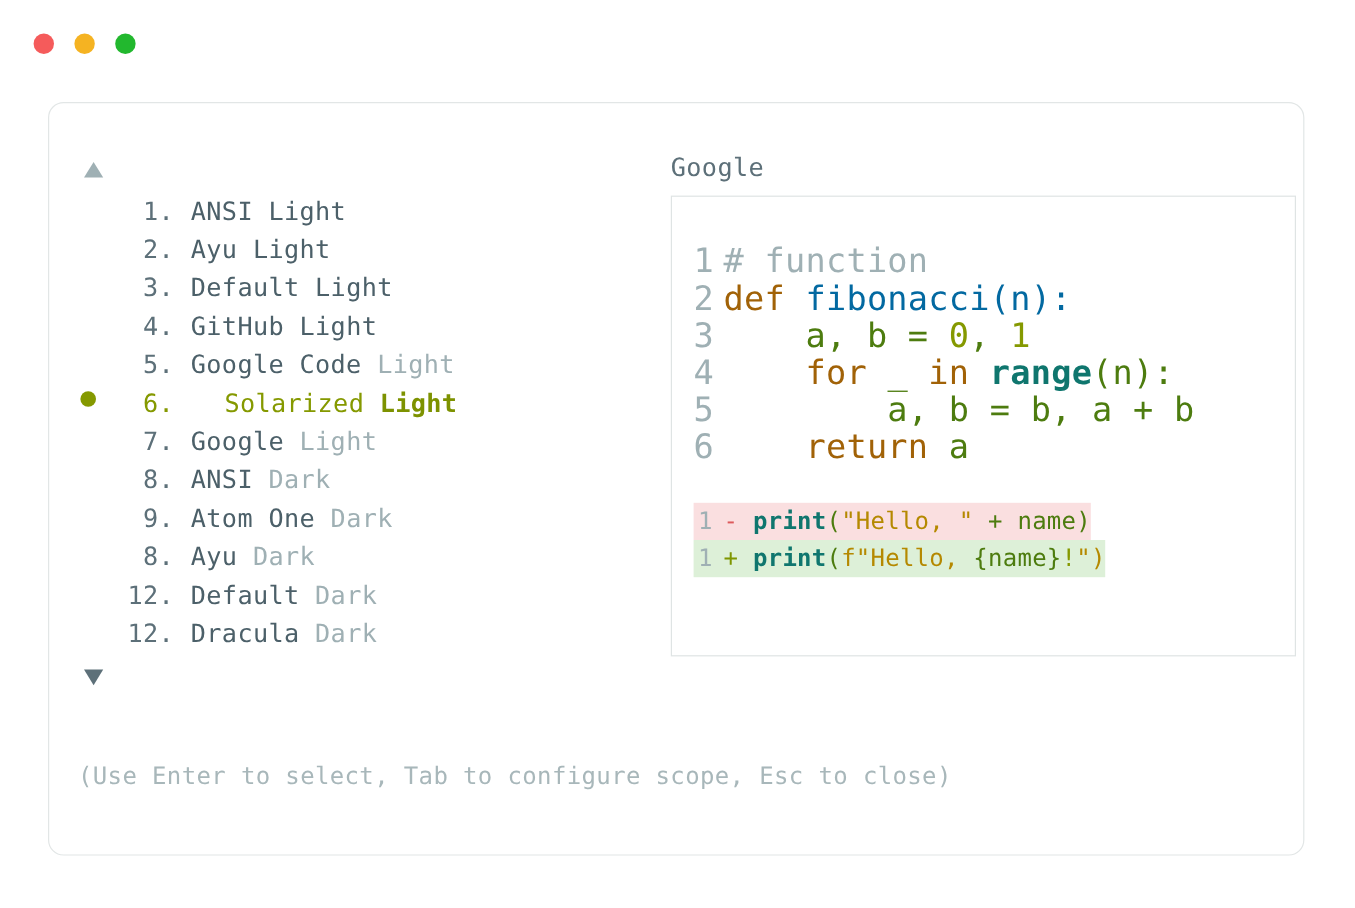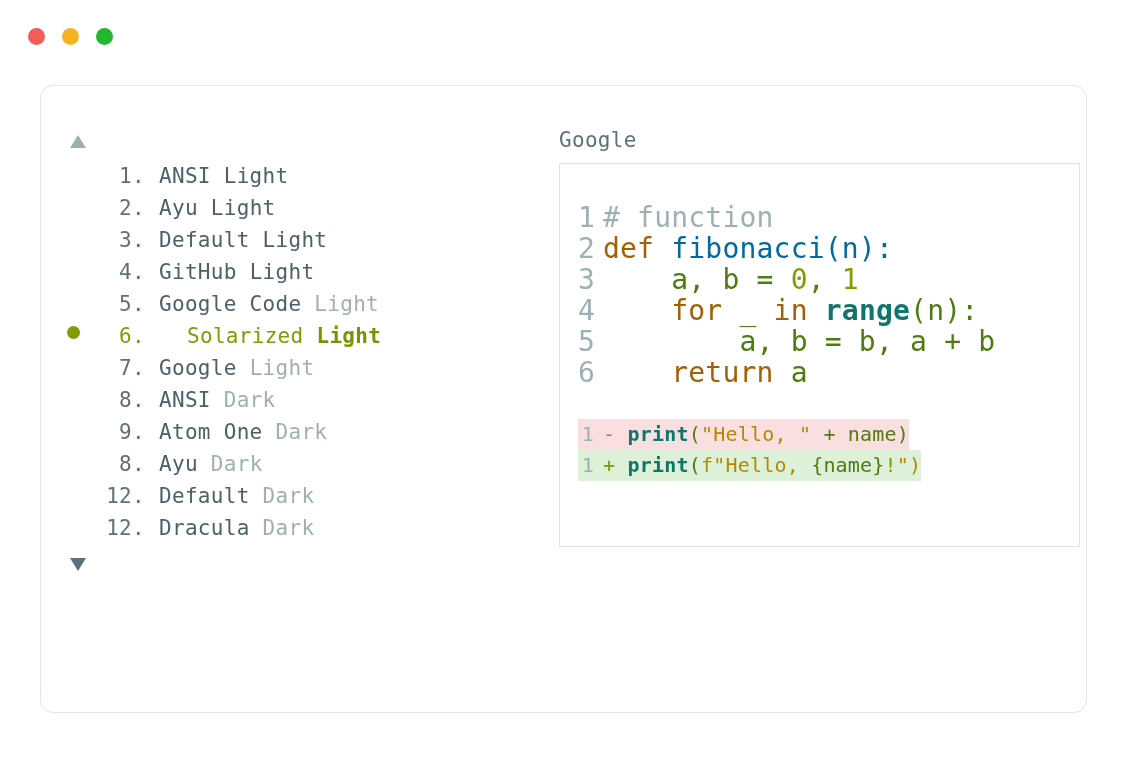--- a/index.html
+++ b/index.html
@@ -271,15 +271,16 @@
           <div class="diff-wrap" id="diff-block">
               <span class="diff-row"><span class="diff-line diff-del"><span class="ln">1</span><span class="sign-del">-</span><span> </span><span class="tok-builtin">print</span><span class="tok-plain">(</span><span class="tok-str">"Hello, "</span><span class="tok-plain"> + name)</span></span></span>
               <span class="diff-row"><span class="diff-line diff-add"><span class="ln">1</span><span class="sign-add">+</span><span> </span><span class="tok-builtin">print</span><span class="tok-plain">(</span><span class="tok-str">f"Hello, </span><span class="tok-plain">{name}</span><span class="tok-bang">!</span><span class="tok-str">")</span></span></span>
             </div>
         </div>
 
       </div>
 
     </div>
 
+    <div class="footer-hint">(Use Enter to select, Tab to configure scope, Esc to close)</div>
 
   </div>
 </div>
 
 </body></html>

